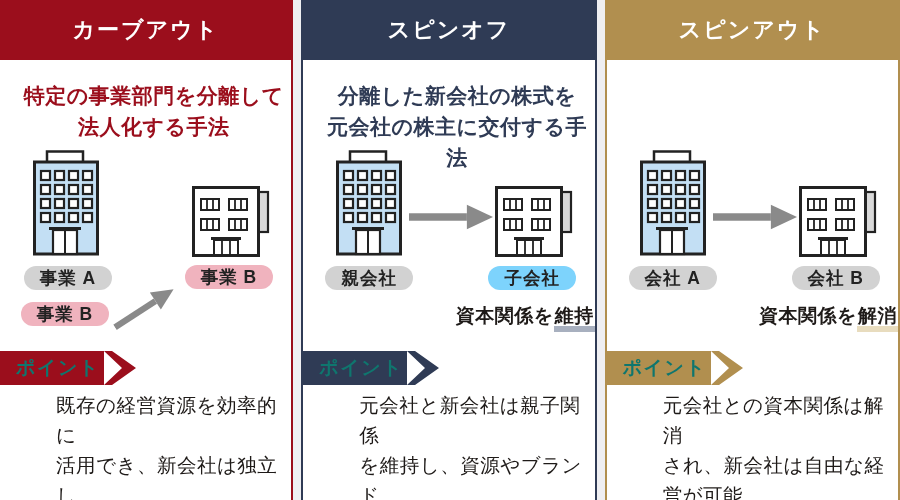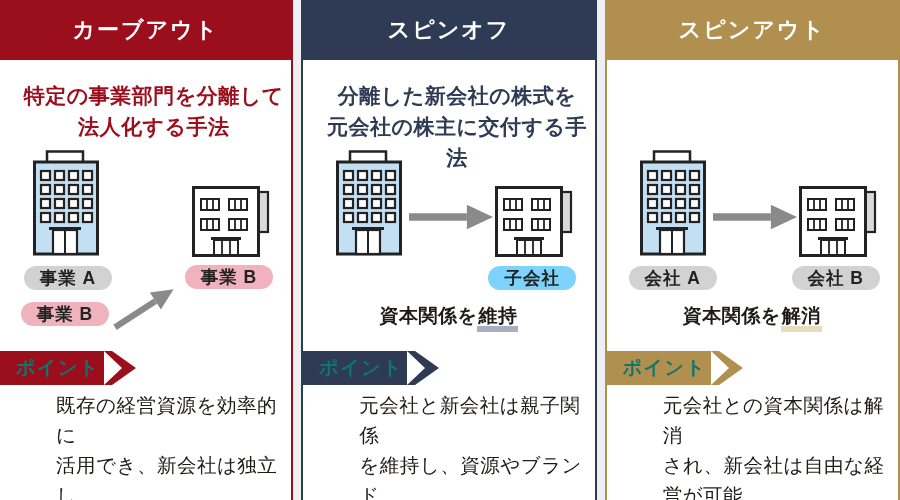--- a/index.html
+++ b/index.html
@@ -44,21 +44,21 @@
     border-radius:15px; display:flex; align-items:center; justify-content:center;
     font-size:17.5px; font-weight:bold; color:#222222; letter-spacing:1px;
   }
   .pill-src-a { left:24px;  top:266px; }
   .pill-src-b { left:21px;  top:302px; }
   .pill-tgt-0 { left:185px; top:265px; }
   .pill-src-1 { left:22px;  top:266px; }
   .pill-tgt-1 { left:185px; top:266px; }
 
   .caption {
-    position:absolute; top:303px; left:0; right:0; text-align:center;
+    position:absolute; top:303px; left:0; right:0; text-align:right;
     font-size:19px; font-weight:bold; color:#1E1A18; letter-spacing:0.5px;
   }
   .caption .hl { border-bottom:6px solid #CCC; padding:0 1px; }
 
   .point-banner { position:absolute; top:351px; left:0; width:140px; height:34px; }
   .point-banner svg { position:absolute; inset:0; }
   .point-banner .banner-label {
     position:absolute; left:16px; top:0; line-height:34px;
     color:#0f766e; font-size:19px; font-weight:bold; letter-spacing:1.5px;
   }
@@ -191,20 +191,23 @@
           <use href="#big-building"></use>
         </svg>
       <svg class="bldg-small bsvg" width="78" height="71" viewBox="0 0 78 71">
           <use href="#small-building"></use>
         </svg>
       <div class="arrow-h">
         <svg width="84" height="26" viewBox="0 0 90 26" fill="var(--arrow)">
             <use href="#fat-arrow"></use>
           </svg>
       </div>
+      <div class="pill pill-src-1" style="background: rgb(210, 210, 210);">
+          <span>親会社</span>
+        </div>
       <div class="pill pill-tgt-1" style="background: #7dd3fc;">
           <span>子会社</span>
         </div>
       <p class="caption"><span>資本関係を</span><span class="hl" style="border-color: rgb(168, 176, 191);">維持</span></p>
     </div>
 
     <div class="point-banner">
       <svg viewBox="0 0 140 34">
           <g style="fill:var(--accent)">
             <use href="#banner-shape"></use>

